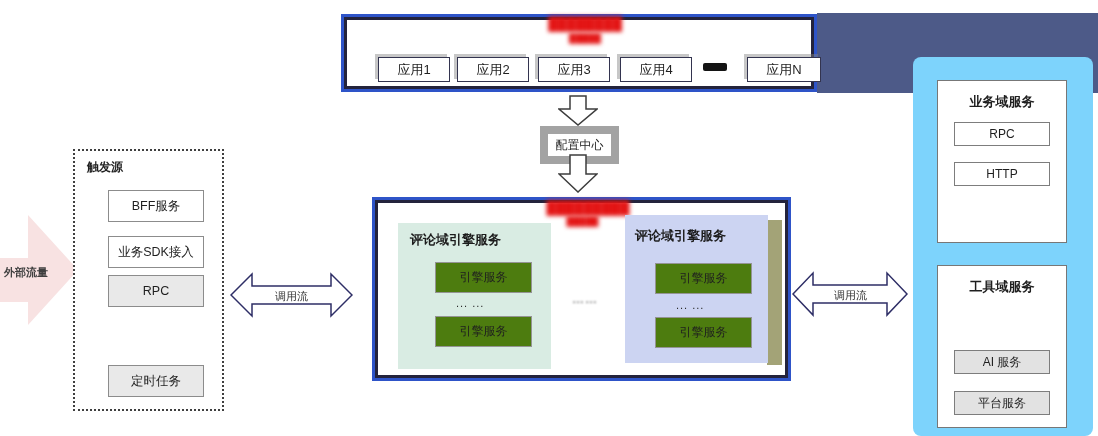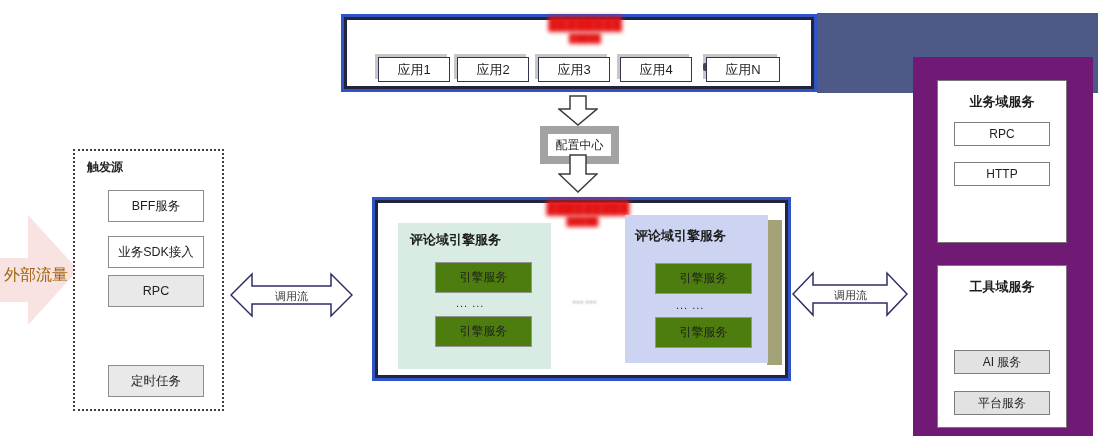--- a/index.html
+++ b/index.html
@@ -41,30 +41,30 @@
   .betweendots{font-size:12px;color:#1a1a1a;filter:blur(1px);letter-spacing:1px;}
 
   
   .trigpanel{left:73px;top:149px;width:147px;height:258px;border:2px dotted #3f3f3f;background:#fff;}
   .trigtitle{left:12px;top:8px;font-size:12px;font-weight:bold;}
   .trigitem{left:33px;width:94px;height:30px;border:1px solid #8c8c8c;
             display:flex;align-items:center;justify-content:center;font-size:12.5px;background:#fff;}
   .grayfill{background:#e9e9e9;}
 
   
-  .rightpanel{left:913px;top:57px;width:180px;height:379px;background:#701a75;}
+  .rightpanel{left:913px;top:57px;width:180px;height:379px;background:#7dd3fc;border-radius:8px;}
   .groupbox{left:24px;width:128px;height:161px;background:#fff;border:1.5px solid #777;}
   .grouptitle{width:100%;text-align:center;margin-top:12px;font-size:13px;font-weight:bold;}
   .groupitem{left:16px;width:94px;height:22px;border:1px solid #7d7d7d;background:#fff;
              display:flex;align-items:center;justify-content:center;font-size:12px;}
   .grayitem{background:#e2e2e2;}
 
   
   .arrowlabel{font-size:11px;color:#333;white-space:nowrap;}
-  .extlabel{font-size:16px;color:#a16207;white-space:nowrap;}
+  .extlabel{font-size:11px;color:#404040;white-space:nowrap;font-weight:bold;}
   svg{display:block;}
 </style>
 </head>
 <body>
 
 <div id="canvas">
 
   <div class="abs slate"></div>
 
   <svg class="abs" style="left:0;top:215px" width="80" height="110" viewBox="0 0 80 110">
@@ -86,21 +86,21 @@
   <div class="abs arrowlabel" style="left:275px;top:289px">调用流</div>
 
   <div class="abs blueframe topbox"></div>
   <div class="abs redblur blur1" style="left:520px;top:17px;width:130px">████████</div>
   <div class="abs redblur blur2" style="left:555px;top:34px;width:60px">█████</div>
   <div class="abs appbox" style="left:378px;top:57px">应用1</div>
   <div class="abs appbox" style="left:457px;top:57px">应用2</div>
   <div class="abs appbox" style="left:538px;top:57px">应用3</div>
   <div class="abs appbox" style="left:620px;top:57px">应用4</div>
   <div class="abs dashbar"></div>
-  <div class="abs appbox" style="left:706px;top:57px;width:72px">应用N</div>
+  <div class="abs appbox" style="left:747px;top:57px;width:72px">应用N</div>
 
   <svg class="abs" style="left:558px;top:95px" width="40" height="31" viewBox="0 0 40 31">
     <polygon points="12,1 28,1 28,14 39,14 20,30 1,14 12,14" fill="#fff" stroke="#3d3d3d" stroke-width="1.5"></polygon>
   </svg>
 
   <div class="abs configbox">配置中心</div>
 
   <svg class="abs" style="left:558px;top:154px" width="40" height="39" viewBox="0 0 40 39">
     <polygon points="12,1 28,1 28,20 39,20 20,38 1,20 12,20" fill="#fff" stroke="#3d3d3d" stroke-width="1.5"></polygon>
   </svg>

